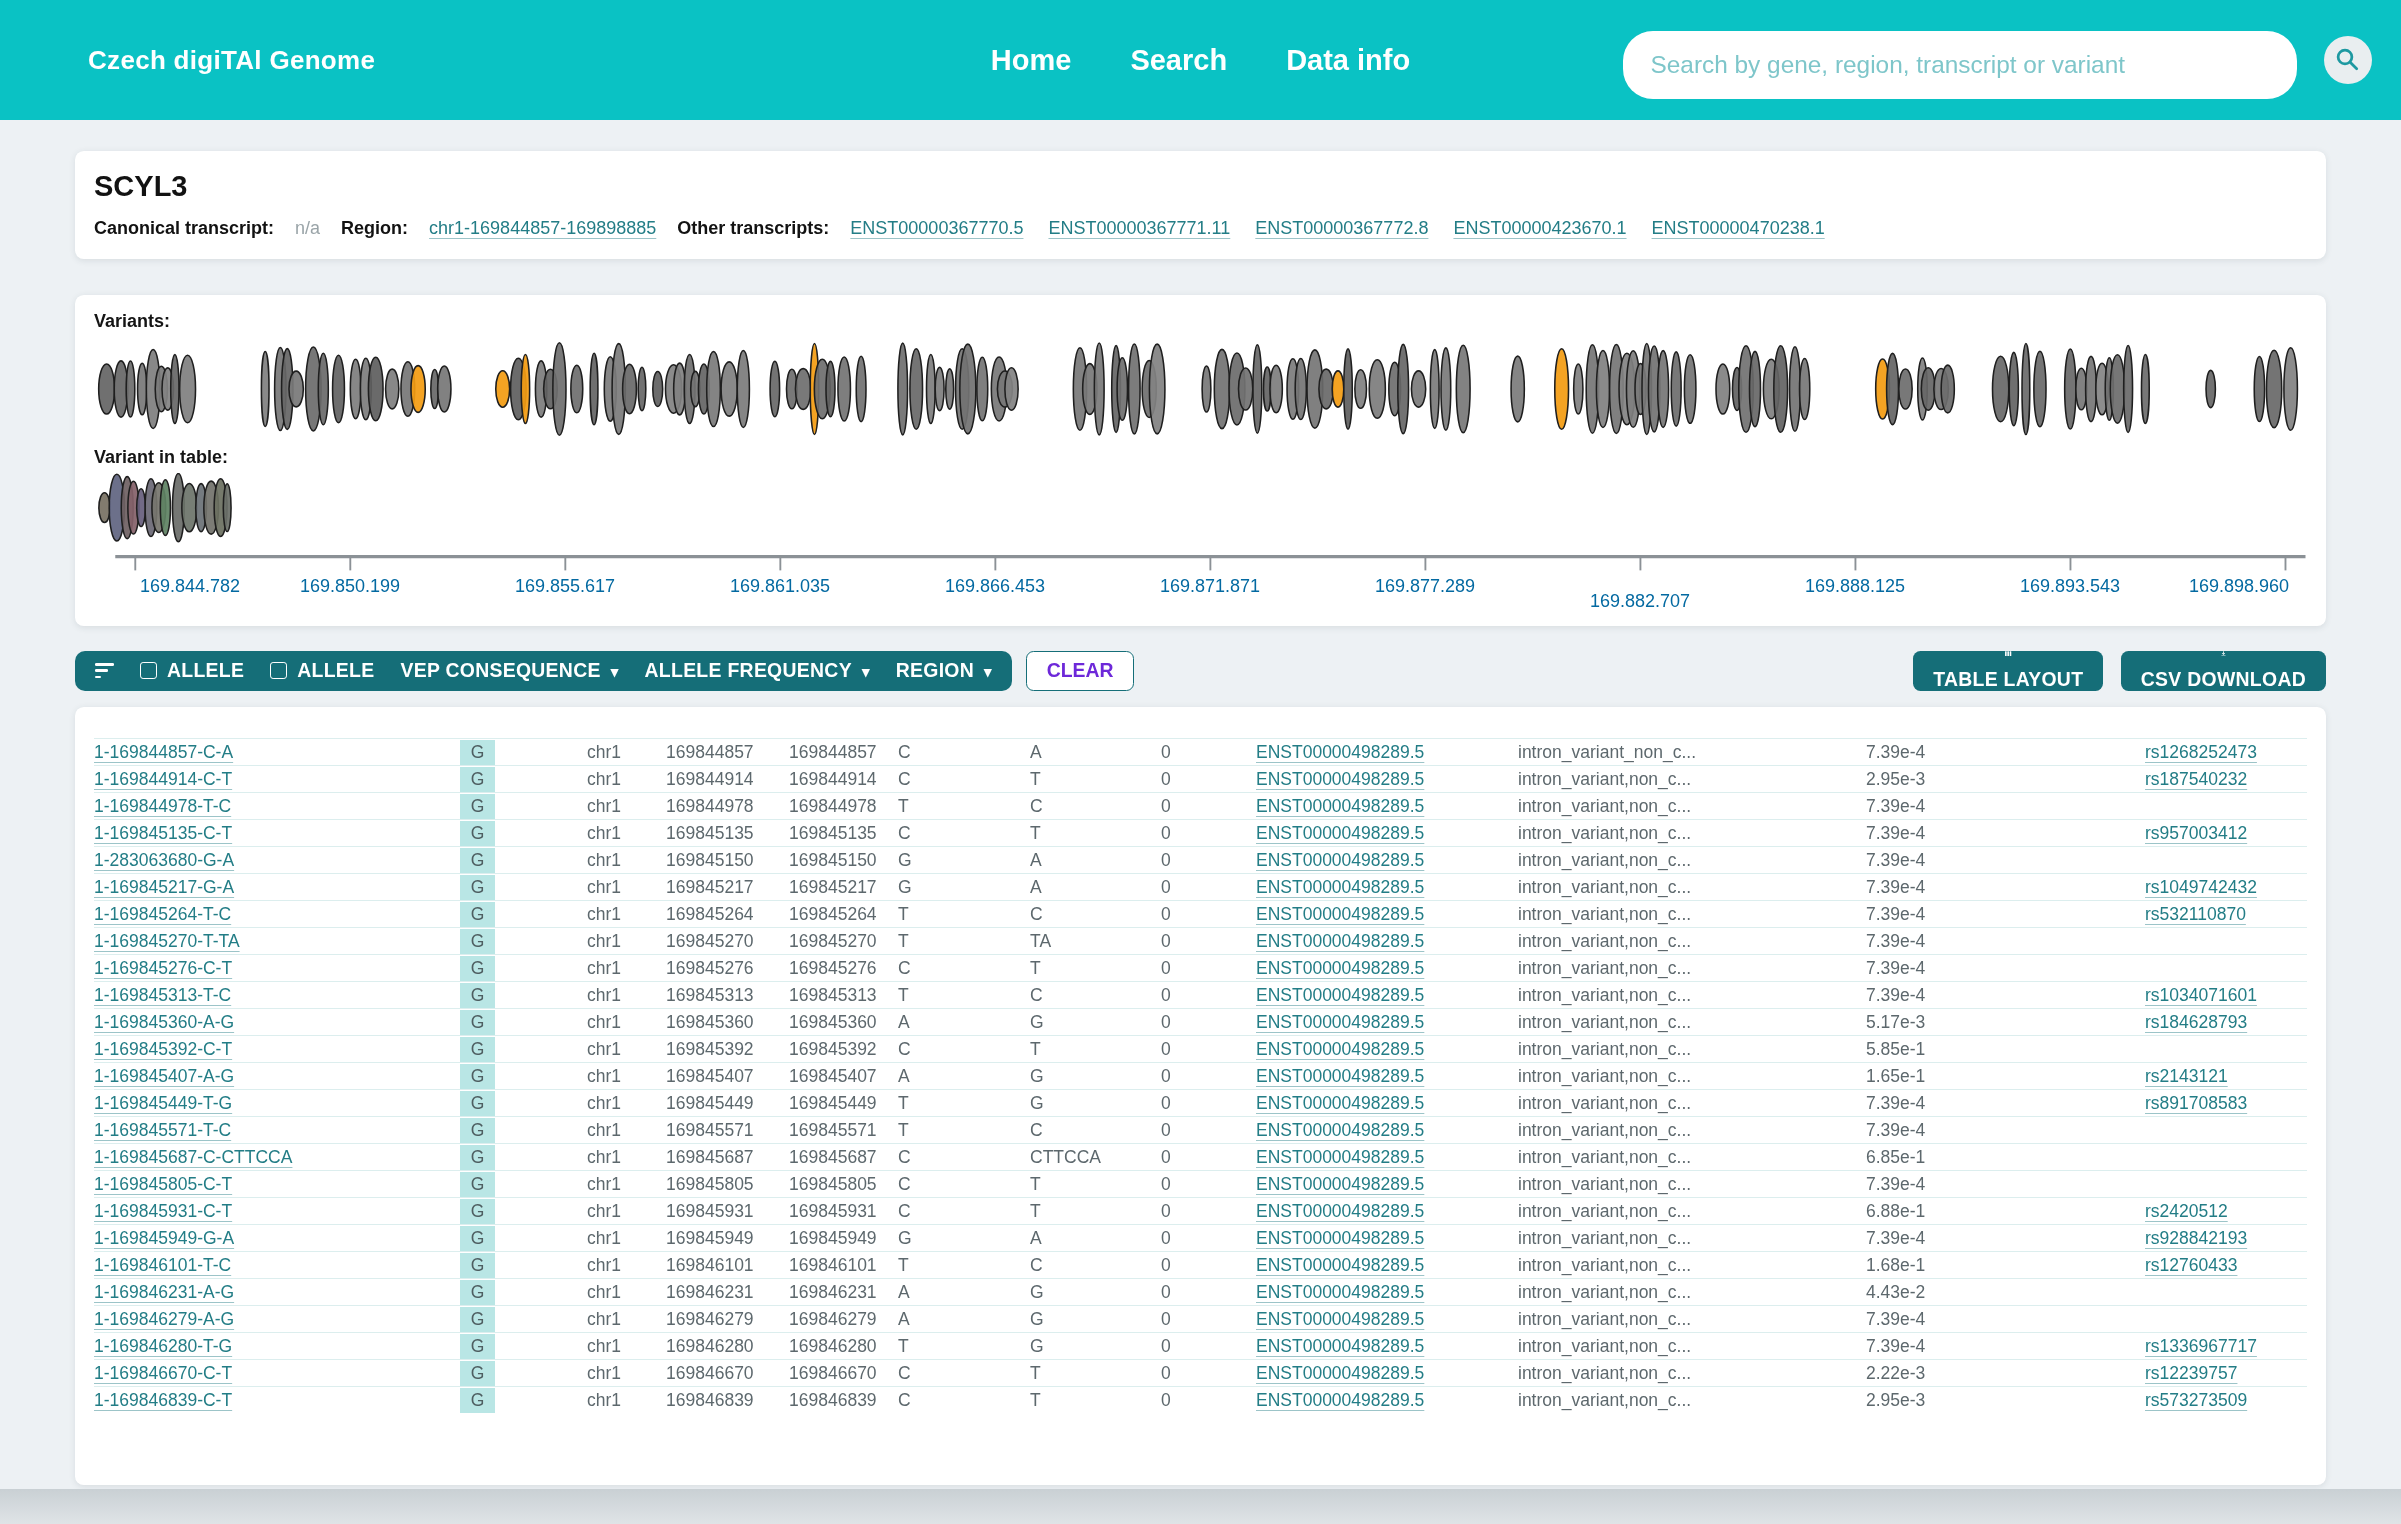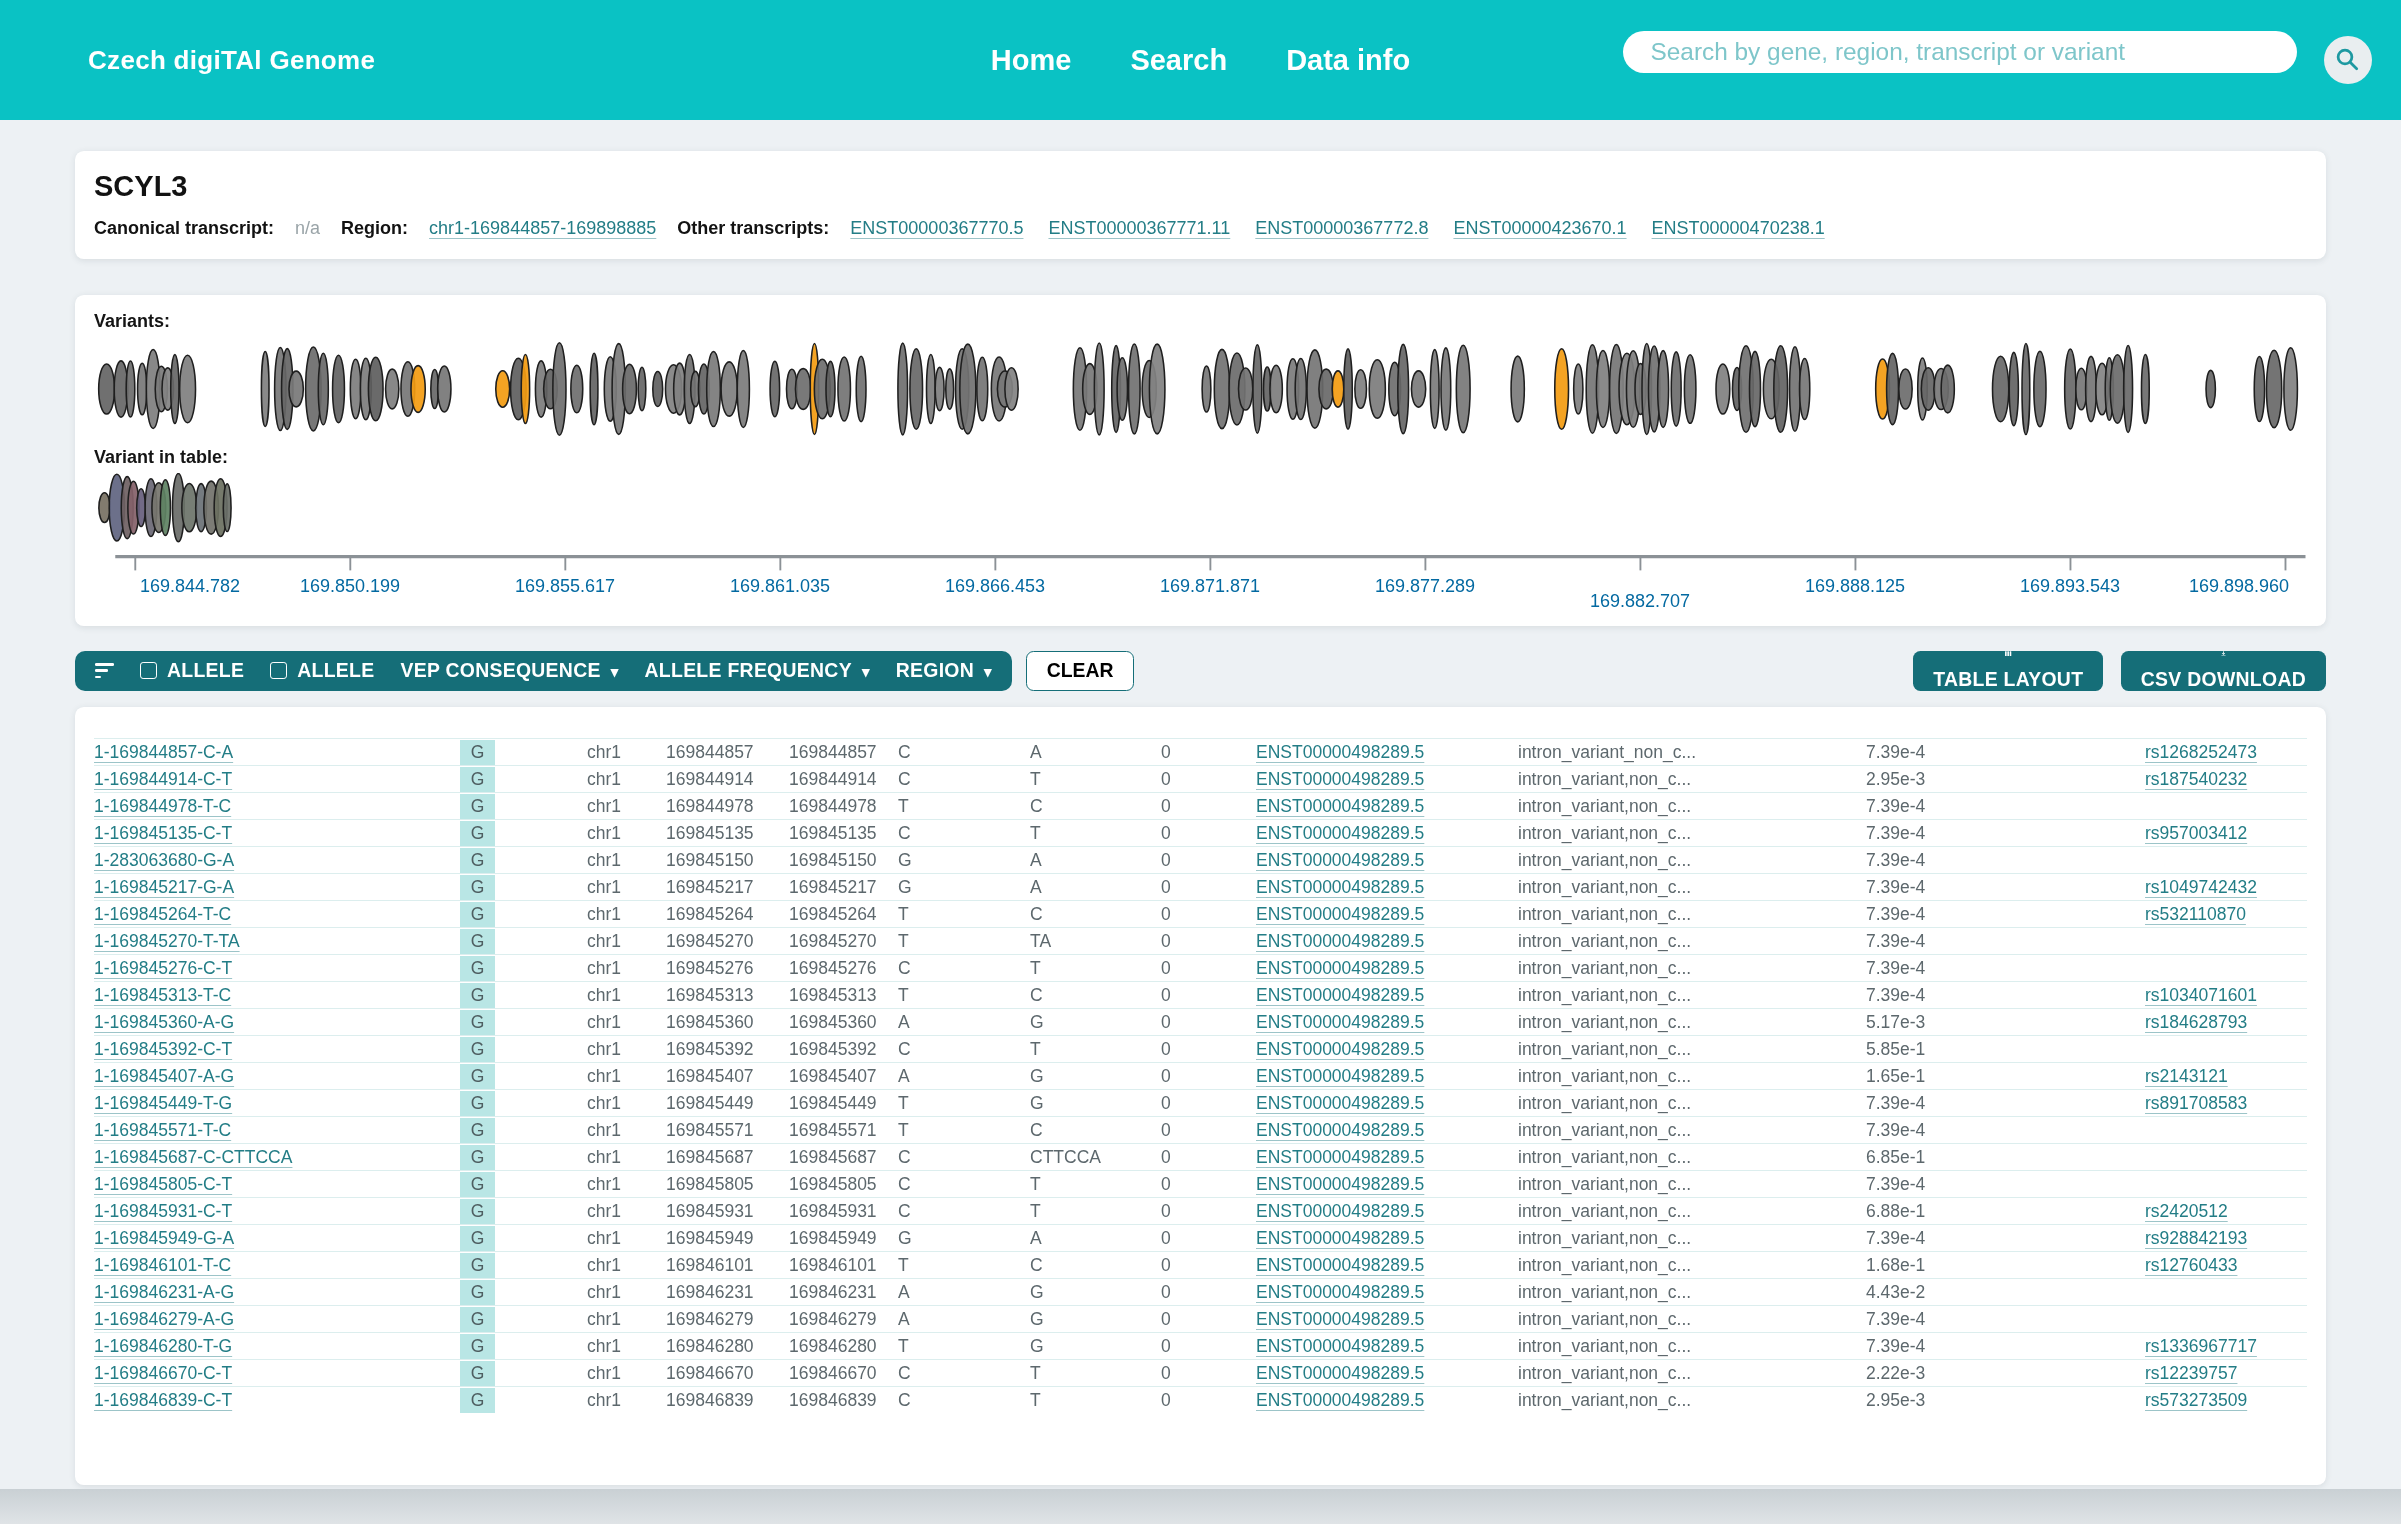--- a/index.html
+++ b/index.html
@@ -10,21 +10,21 @@
     font-family: "Liberation Sans", sans-serif;
     overflow: hidden;
   }
   
   .header { position: relative; height: 120px; background: #0ac2c4; }
   .brand { position: absolute; left: 88px; top: 50%; transform: translateY(-50%);
            color: #fff; font-size: 26px; font-weight: 700; letter-spacing: 0.3px; }
   .nav { position: absolute; left: 50%; top: 50%; transform: translate(-50%,-50%);
          display: flex; gap: 59px; }
   .nav-item { color: #fff; font-size: 29px; font-weight: 700; cursor: pointer; text-decoration: none; }
-  .search-input { position: absolute; left: 1623px; top: 31px; width: 674px; height: 42px;
+  .search-input { position: absolute; left: 1623px; top: 31px; width: 674px; height: 68px;
                   border: none; border-radius: 30px; padding: 0 27.5px; font-size: 24.4px;
                   color: #11767c; outline: none; font-family: "Liberation Sans", sans-serif; }
   .search-input::placeholder { color: #7ec6ca; }
   .search-btn { position: absolute; left: 2324px; top: 36px; width: 48px; height: 48px;
                 border-radius: 50%; border: none; background: #e9eef0; cursor: pointer;
                 display: flex; align-items: center; justify-content: center; }
   
   .card { margin: 0 75px; background: #fff; border-radius: 8.8px;
           box-shadow: 0 1.9px 6.3px rgba(40,60,70,.10); }
   .gene-card { margin-top: 31px; padding: 19px 19px 20px; }
@@ -50,21 +50,21 @@
   .toolbar { margin: 25px 75px 0; height: 40px; display: flex; align-items: center; }
   .filter-pill { height: 40px; background: #156e78; border-radius: 10px; display: flex;
                  align-items: center; gap: 26px; padding: 0 20px; color: #fff; }
   .pill-item { display: flex; align-items: center; gap: 10px; font-size: 19.4px;
                font-weight: 600; letter-spacing: 0.3px; color: #fff; cursor: pointer; }
   .checkbox { width: 17px; height: 17px; border: 1.9px solid #fff; border-radius: 3.1px; }
   .caret { font-size: 15px; line-height: 1; transform: translateY(1.3px); }
   .filter-icon { display: flex; flex-direction: column; gap: 3.8px; align-items: flex-start; }
   .filter-icon i { display: block; height: 2.5px; background: #fff; border-radius: 1.3px; }
   .clear-btn { margin-left: 13.8px; height: 40px; padding: 0 20px; background: #fff;
-               border: 1.9px solid #156e78; border-radius: 7.5px; color: #000000;
+               border: 1.9px solid #156e78; border-radius: 7.5px; color: #6d28d9;
                font-size: 19.4px; font-weight: 700; display: flex; align-items: center;
                cursor: pointer; font-family: "Liberation Sans", sans-serif; }
   .toolbar-right { margin-left: auto; display: flex; gap: 17.5px; }
   .teal-btn { height: 40px; background: #156e78; border: none; border-radius: 7.5px;
               color: #fff; font-size: 19.4px; font-weight: 600; letter-spacing: 0.3px;
               display: flex; align-items: center; gap: 11.3px; padding: 0 20px;
               cursor: pointer; font-family: "Liberation Sans", sans-serif; flex-direction: column; }
   
   .table-card { margin-top: 16.3px; padding: 19px 19px 0; height: 778px; }
   .t-head, .t-row { display: grid;

